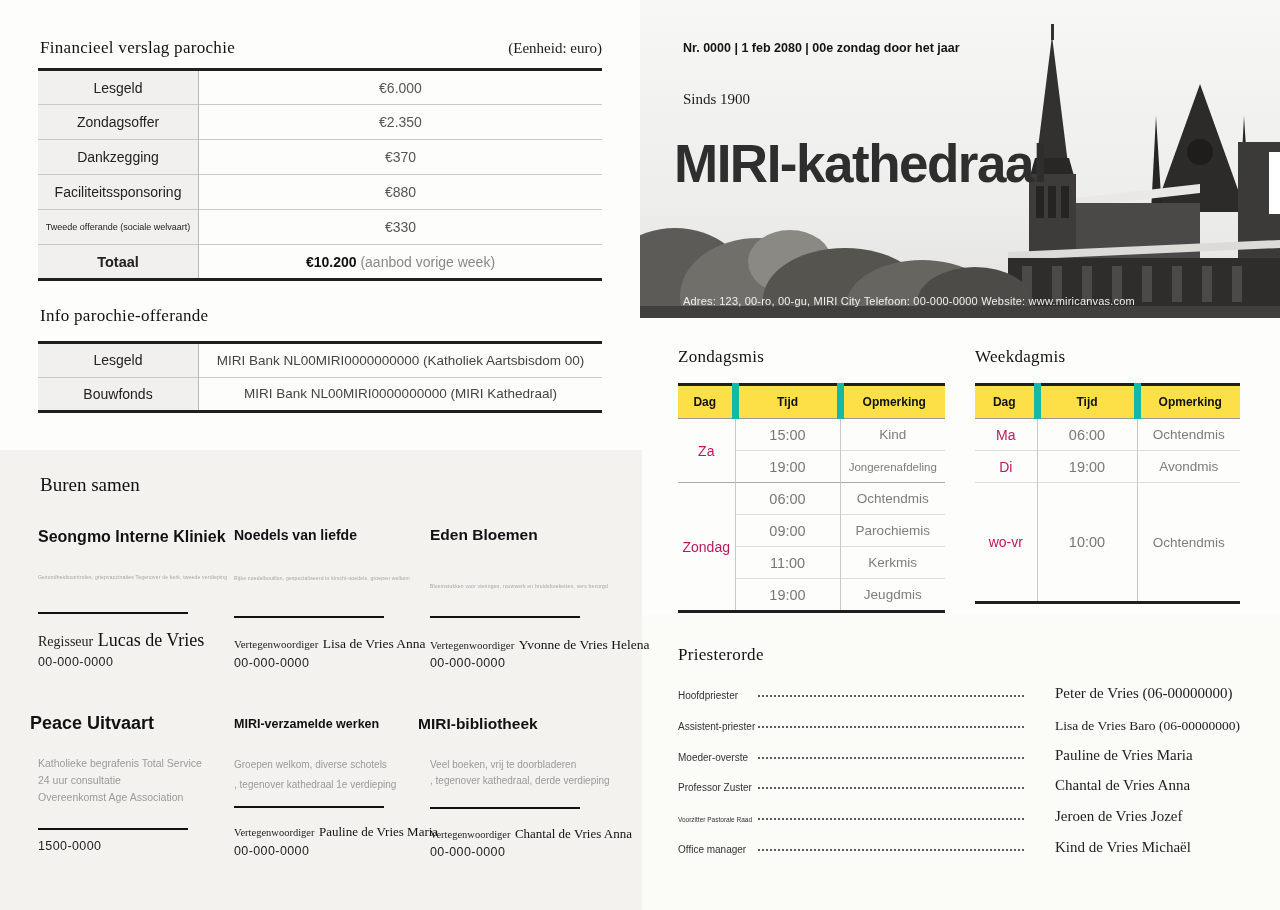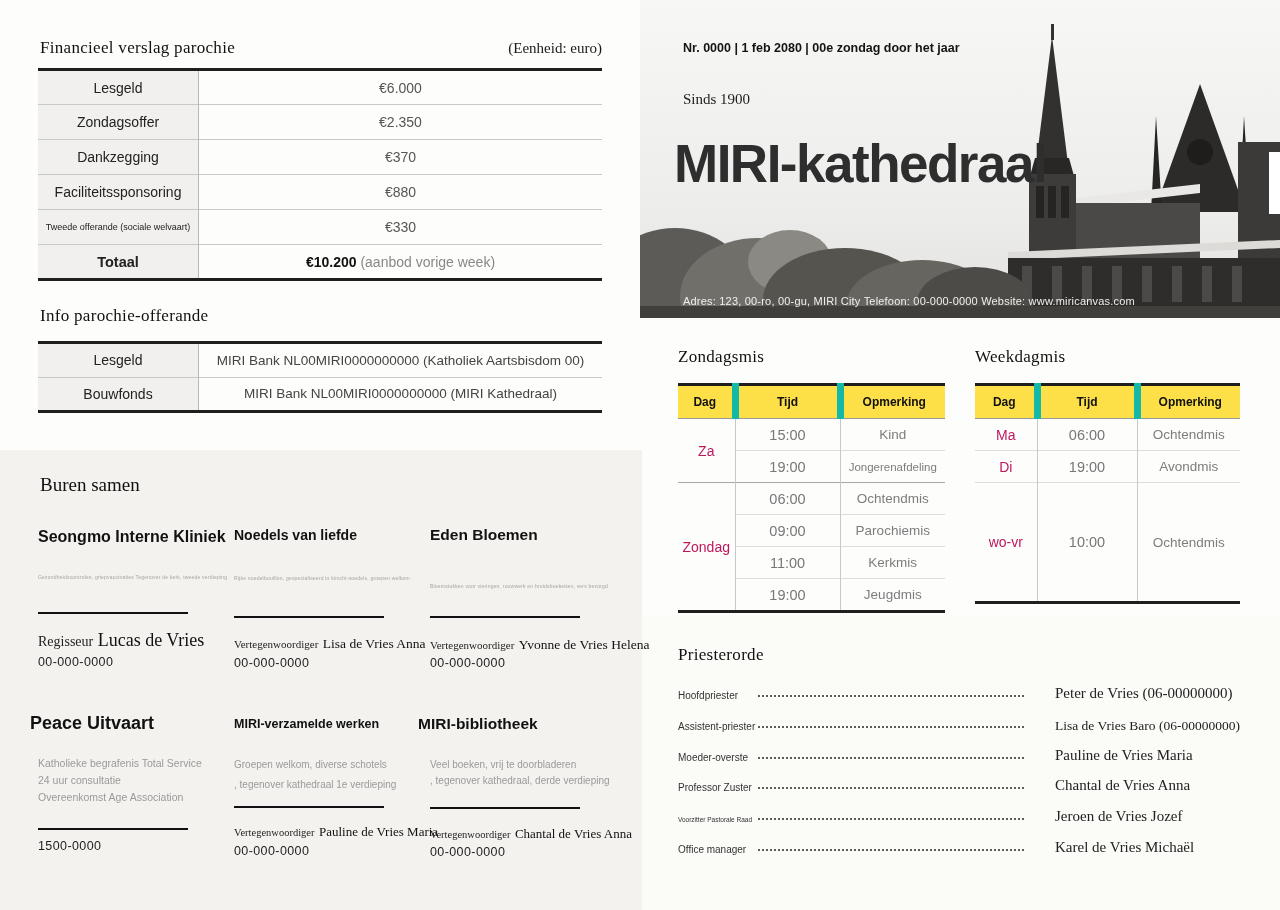--- a/index.html
+++ b/index.html
@@ -337,17 +337,17 @@
         <span class="p-name">Chantal de Vries Anna</span>
       </div>
       <div class="p-row tinyrole" style="top: 807px;">
         <span class="p-role">Voorzitter Pastorale Raad</span>
         <span class="p-leader"></span>
         <span class="p-name">Jeroen de Vries Jozef</span>
       </div>
       <div class="p-row" style="top: 838px;">
         <span class="p-role">Office manager</span>
         <span class="p-leader"></span>
-        <span class="p-name">Karel de Vries Michaël</span>
+        <span class="p-name">Kind de Vries Michaël</span>
       </div>
     </div>
 
 </div>
 
 </body></html>

